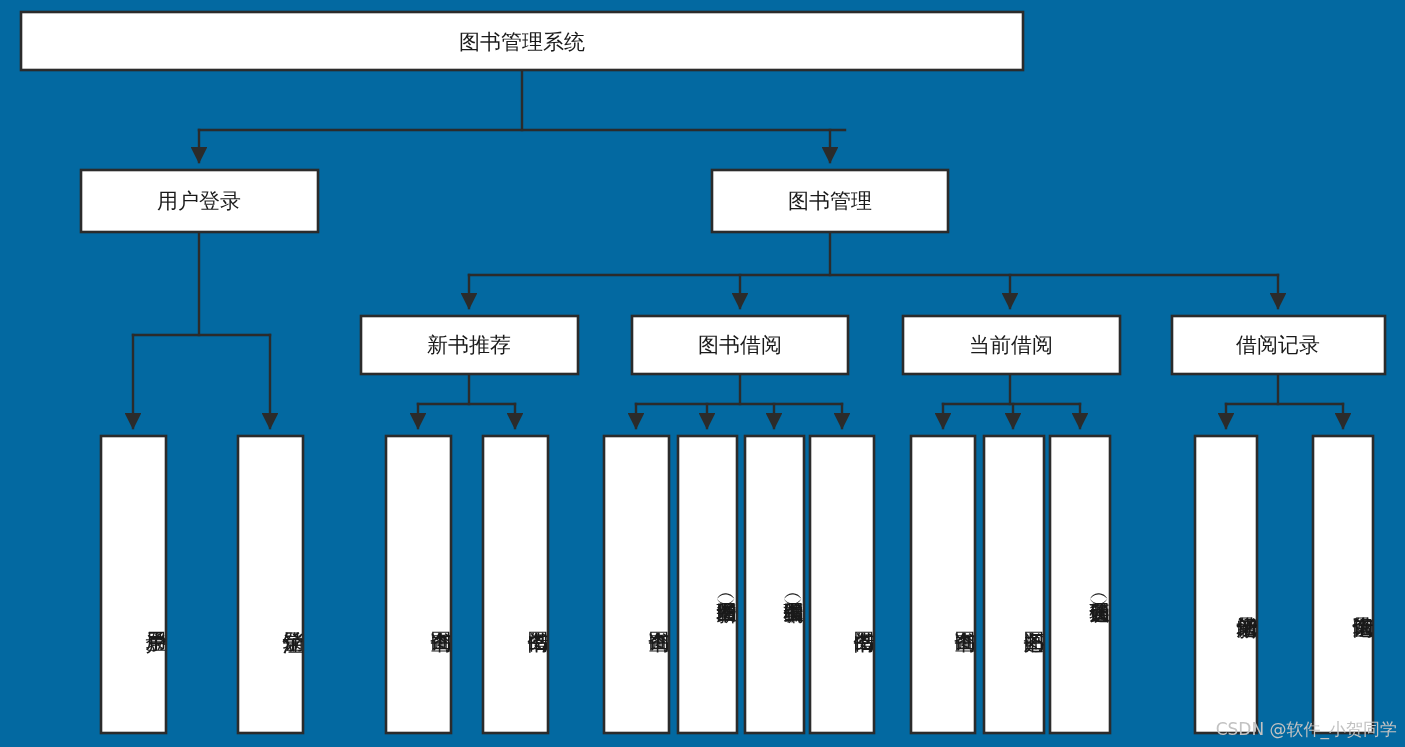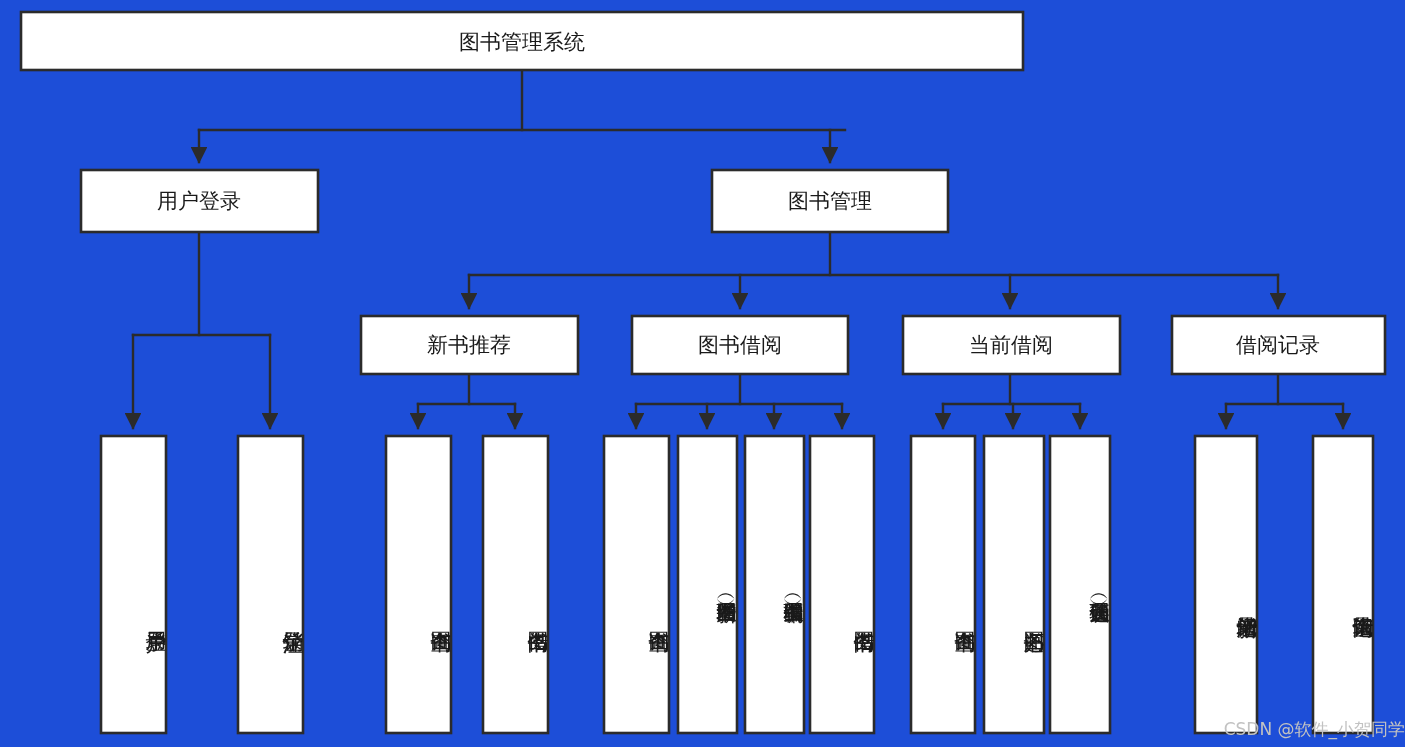--- a/index.html
+++ b/index.html
@@ -10,21 +10,21 @@
   body {
     width: 1405px;
     height: 747px;
     overflow: hidden;
     font-family: "DejaVu Sans", "Liberation Sans", sans-serif;
   }
   #diagram-root {
     position: relative;
     width: 1405px;
     height: 747px;
-    background: #1d4ed8;
+    background: #0369a1;
   }
   svg#tree-svg {
     position: absolute;
     left: 0;
     top: 0;
     width: 1405px;
     height: 747px;
   }
   .node-box {
     fill: #ffffff;
@@ -62,21 +62,21 @@
     display: flex;
     align-items: flex-start;
     justify-content: center;
     pointer-events: none;
   }
   .leaf-label.narrow {
     font-size: 20px;
   }
   #watermark {
     position: absolute;
-    right: 0;
+    right: 8px;
     bottom: 6px;
     font-family: "DejaVu Sans", "Liberation Sans", sans-serif;
     font-size: 17px;
     color: #c2c2c2;
     white-space: nowrap;
     user-select: none;
   }
 </style>
 </head>
 <body>

